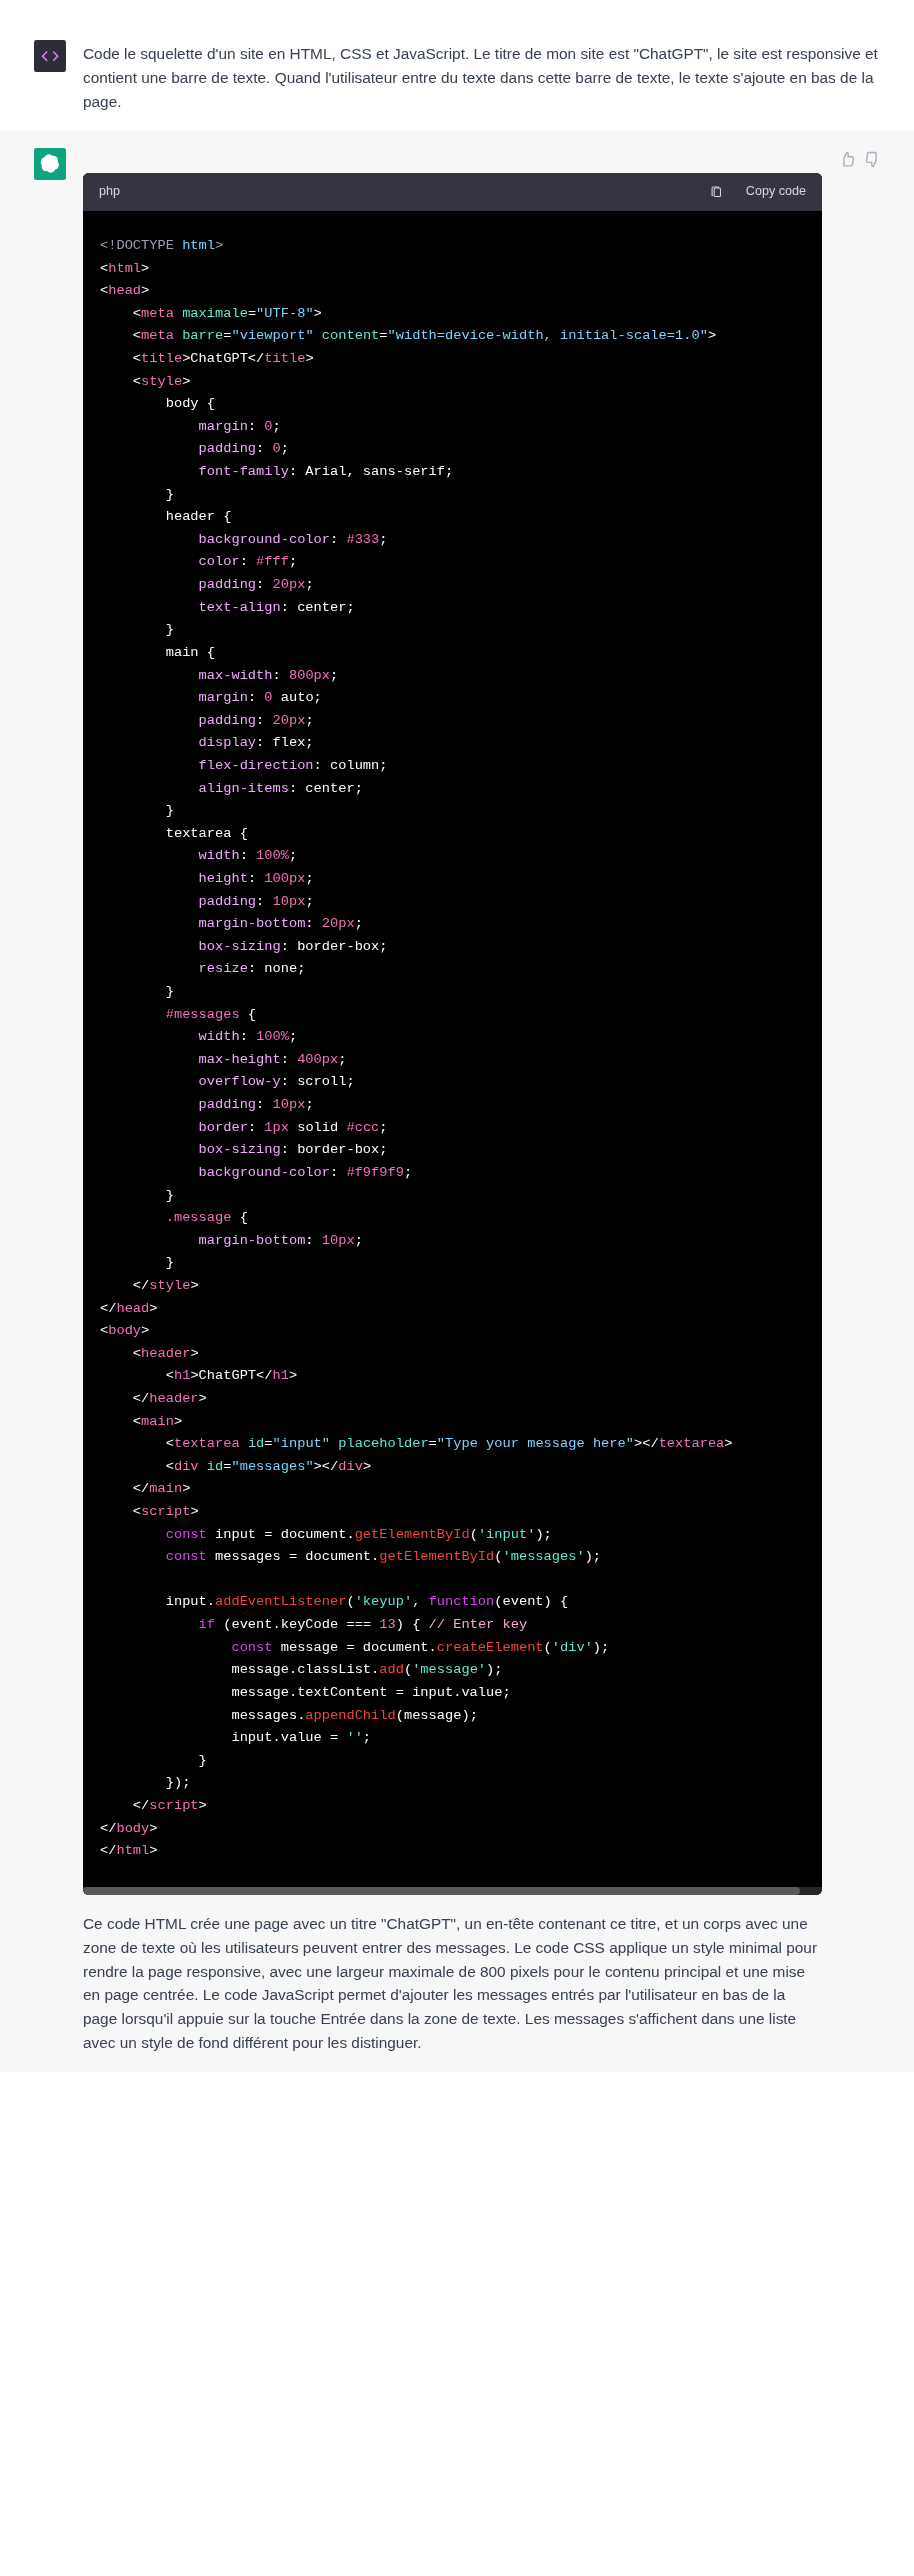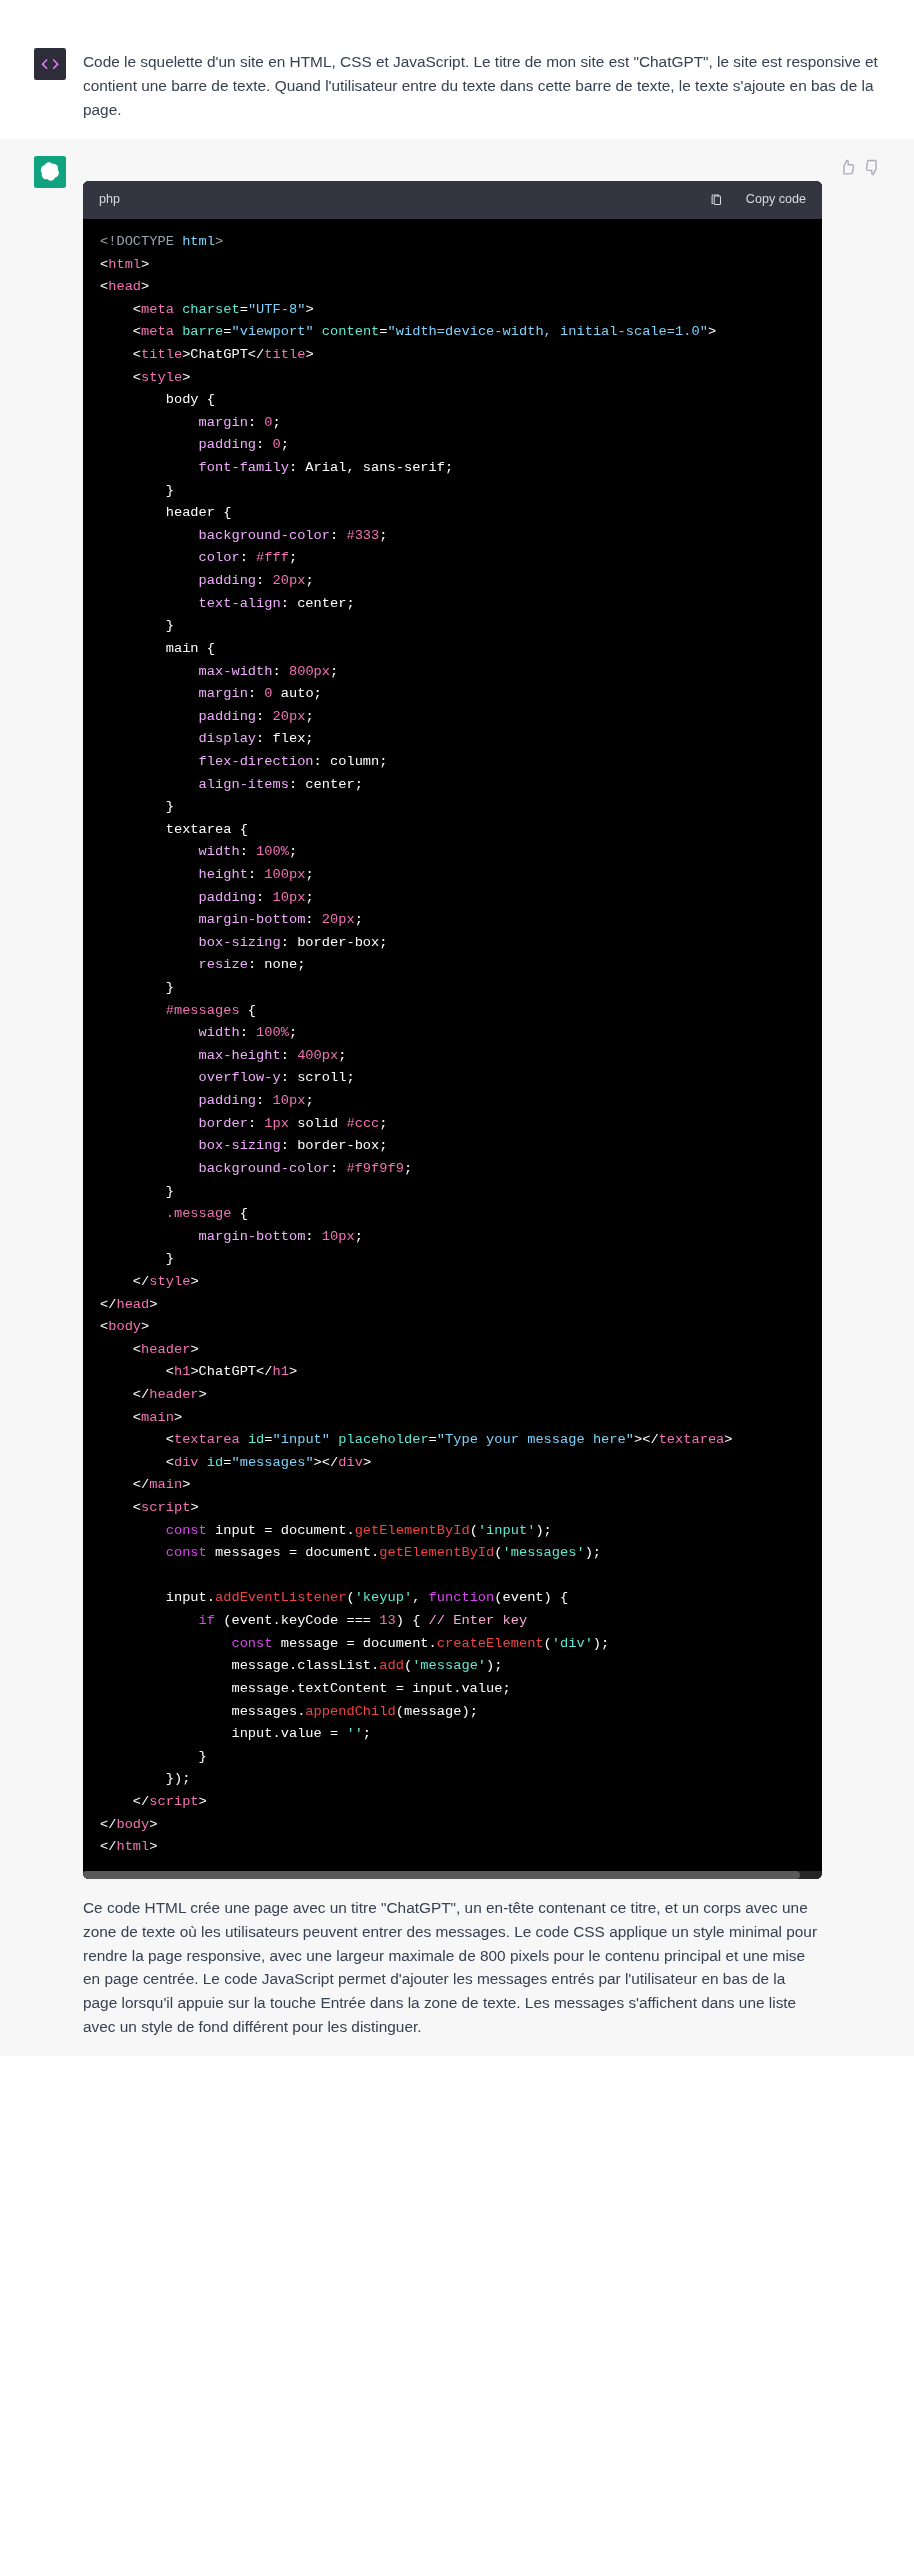--- a/index.html
+++ b/index.html
@@ -5,21 +5,21 @@
   * { box-sizing: border-box; }
   body {
     margin: 0;
     padding: 0;
     font-family: -apple-system, BlinkMacSystemFont, "Segoe UI", Helvetica, Arial, sans-serif;
     background: #ffffff;
     color: #333;
   }
   .container {
     width: 915px;
-    margin: 8px auto;
+    margin: 0 auto;
     padding: 23px 0;
   }
   .msg-row {
     display: flex;
     align-items: flex-start;
     padding: 17px 34px;
     gap: 17px;
   }
   .msg-row.assistant { background: #f7f7f8; }
   .avatar {
@@ -81,21 +81,21 @@
   }
   .copy-btn {
     display: flex;
     align-items: center;
     gap: 23px;
     cursor: pointer;
     color: #d9d9e3;
   }
   .copy-btn svg { width: 12.6px; height: 12.6px; }
   .code-body {
-    padding: 12px 17px;
+    padding: 24px 17px;
     font-family: "Menlo", "Consolas", "Courier New", monospace;
     font-size: 13.7px;
     line-height: 1.65;
     color: #ffffff;
     white-space: pre;
     overflow-x: auto;
   }
   .tok-doctype { color: #9ca3af; }
   .tok-name   { color: #f472b6; }
   .tok-attr   { color: #7dd3fc; }
@@ -152,21 +152,21 @@
             <svg viewBox="0 0 24 24" fill="none" stroke="currentColor" stroke-width="2">
                 <rect x="8" y="4" width="12" height="16" rx="2"></rect>
                 <path d="M16 4V2H6a2 2 0 0 0-2 2v14h2"></path>
               </svg>
             <span>Copy code</span>
           </span>
         </div>
 <div class="code-body"><span class="tok-doctype">&lt;!DOCTYPE</span> <span class="tok-attr">html</span><span class="tok-doctype">&gt;</span>
 &lt;<span class="tok-name">html</span>&gt;
 &lt;<span class="tok-name">head</span>&gt;
-    &lt;<span class="tok-name">meta</span> <span class="tok-teal">charset</span>=<span class="tok-str">"UTF-8"</span>&gt;
+    &lt;<span class="tok-name">meta</span> <span class="tok-teal">maximale</span>=<span class="tok-str">"UTF-8"</span>&gt;
     &lt;<span class="tok-name">meta</span> <span class="tok-teal">barre</span>=<span class="tok-str">"viewport"</span> <span class="tok-teal">content</span>=<span class="tok-str">"width=device-width, initial-scale=1.0"</span>&gt;
     &lt;<span class="tok-name">title</span>&gt;ChatGPT&lt;/<span class="tok-name">title</span>&gt;
     &lt;<span class="tok-name">style</span>&gt;
         body {
             <span class="tok-css-prop">margin</span>: <span class="tok-num">0</span>;
             <span class="tok-css-prop">padding</span>: <span class="tok-num">0</span>;
             <span class="tok-css-prop">font-family</span>: Arial, sans-serif;
         }
         header {
             <span class="tok-css-prop">background-color</span>: <span class="tok-num">#333</span>;

